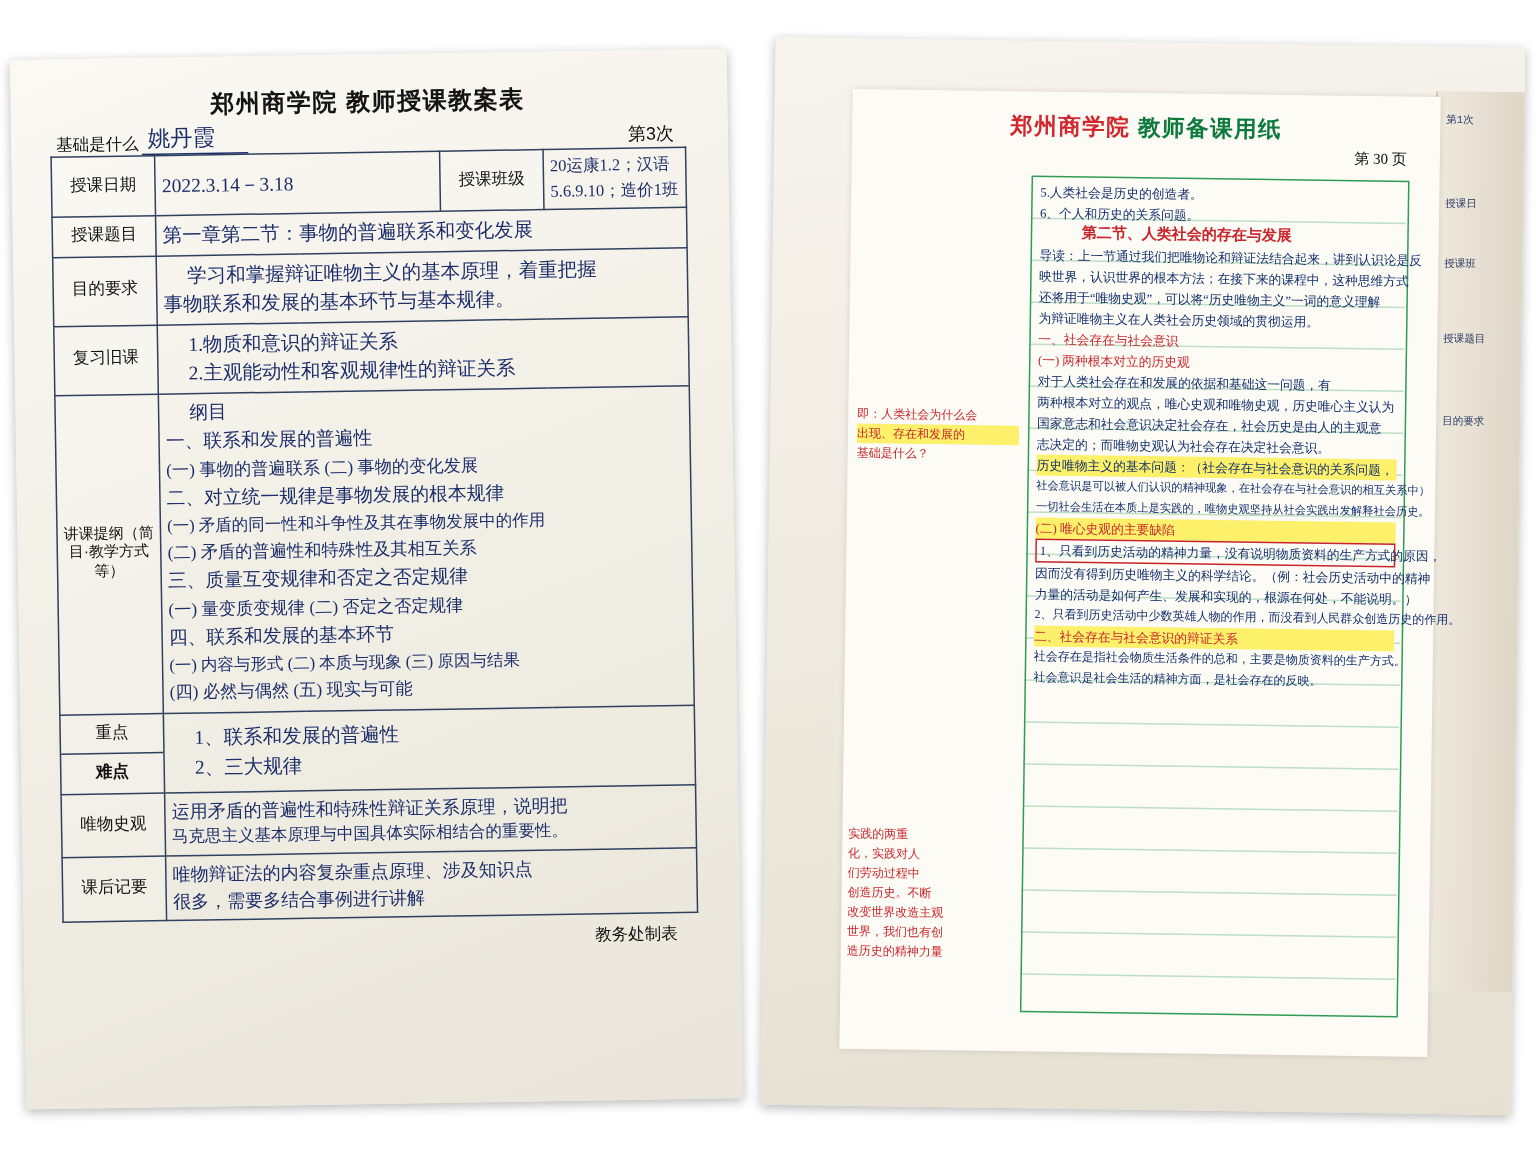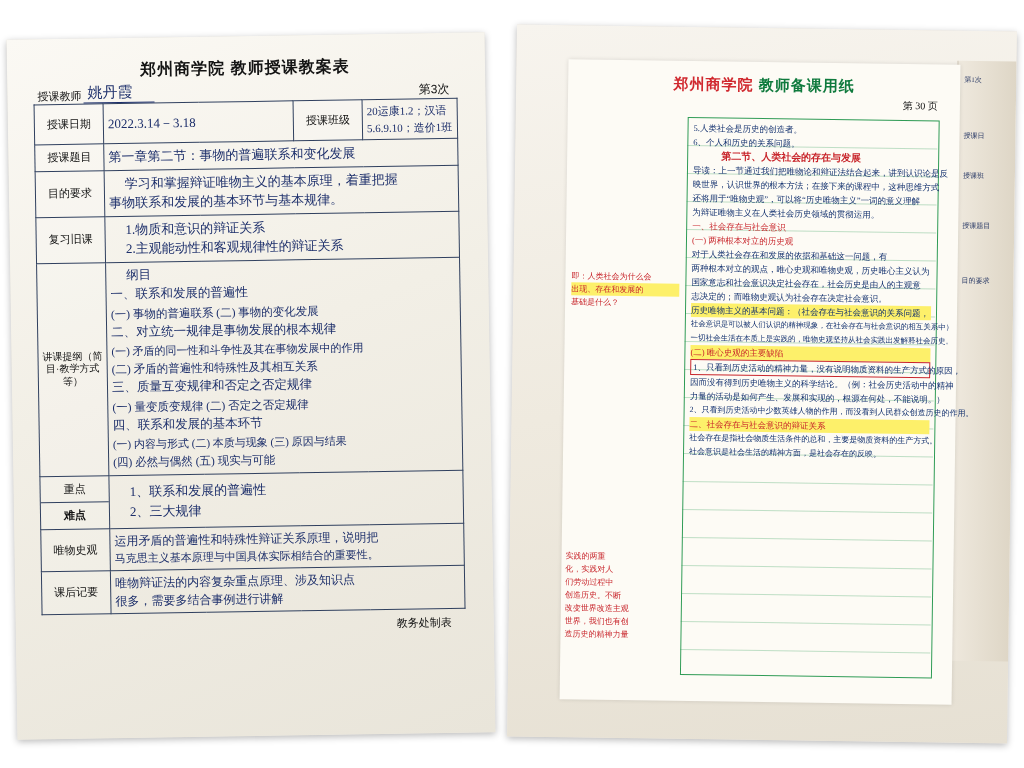--- a/index.html
+++ b/index.html
@@ -225,21 +225,21 @@
 
 <div id="stage">
 
   <div class="photo" id="photo-left">
     <div class="paper-left">
       <div class="form-wrap">
 
         <div class="form-title">郑州商学院 教师授课教案表</div>
 
         <div class="row-topmeta">
-          <span class="lbl">授课教师</span>
+          <span class="lbl">基础是什么</span>
           <span class="hand teacher-name">姚丹霞</span>
           <span class="times">第3次</span>
         </div>
 
         <table class="plan">
           <tbody>
               <tr>
             <td class="lbl-cell">授课日期</td>
             <td class="val-cell" colspan="2">2022.3.14－3.18</td>
             <td class="lbl-cell">授课班级</td>
@@ -315,21 +315,21 @@
 
         <div class="form-foot">教务处制表</div>
       </div>
     </div>
   </div>
 
   <div class="photo" id="photo-right">
     <div class="paper-right">
 
       <div class="page-stack">
-        <span class="stack-line" style="top:14px;">第1次</span>
+        <span class="stack-line" style="top:14px;font-family:Liberation Mono, monospace;">第1次</span>
         <span class="stack-line" style="top:70px;">授课日</span>
         <span class="stack-line" style="top:110px;font-family:Liberation Mono, monospace;">授课班</span>
         <span class="stack-line" style="top:160px;">授课题目</span>
         <span class="stack-line" style="top:215px;">目的要求</span>
       </div>
 
       <div class="note-sheet">
         <div class="note-head">
           <span class="school">郑州商学院</span>
           <span>教师备课用纸</span>

